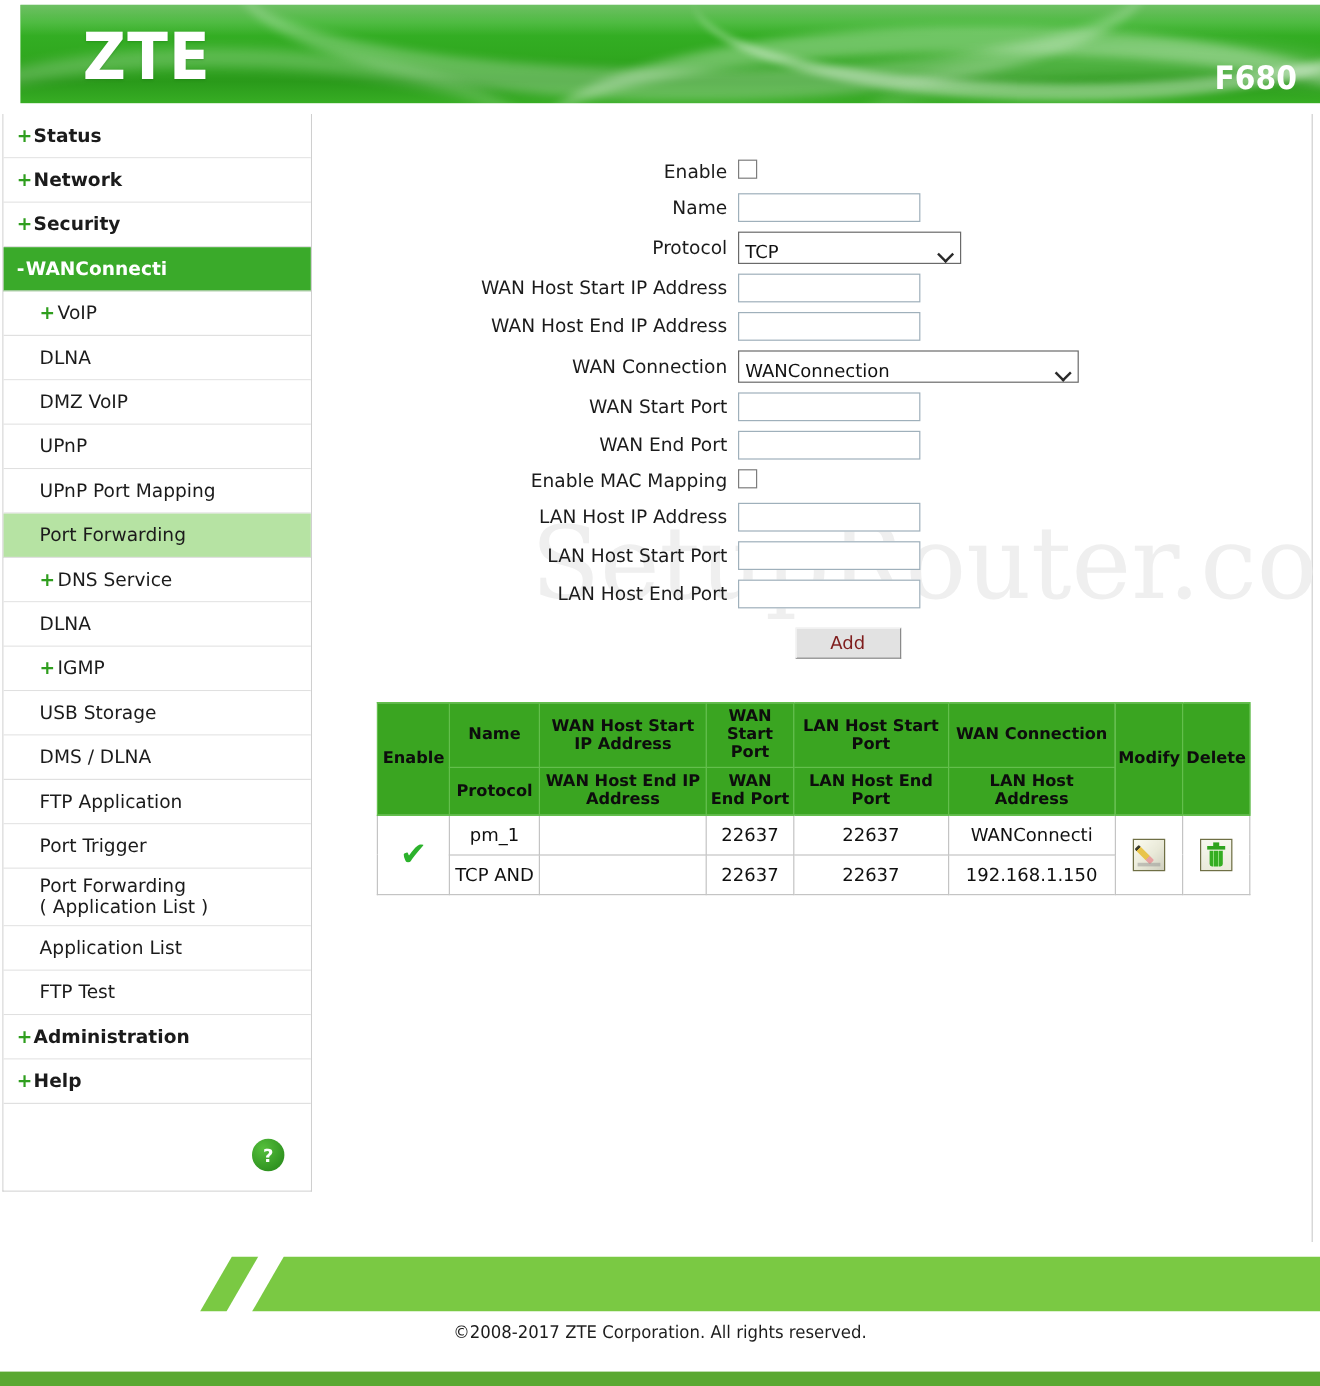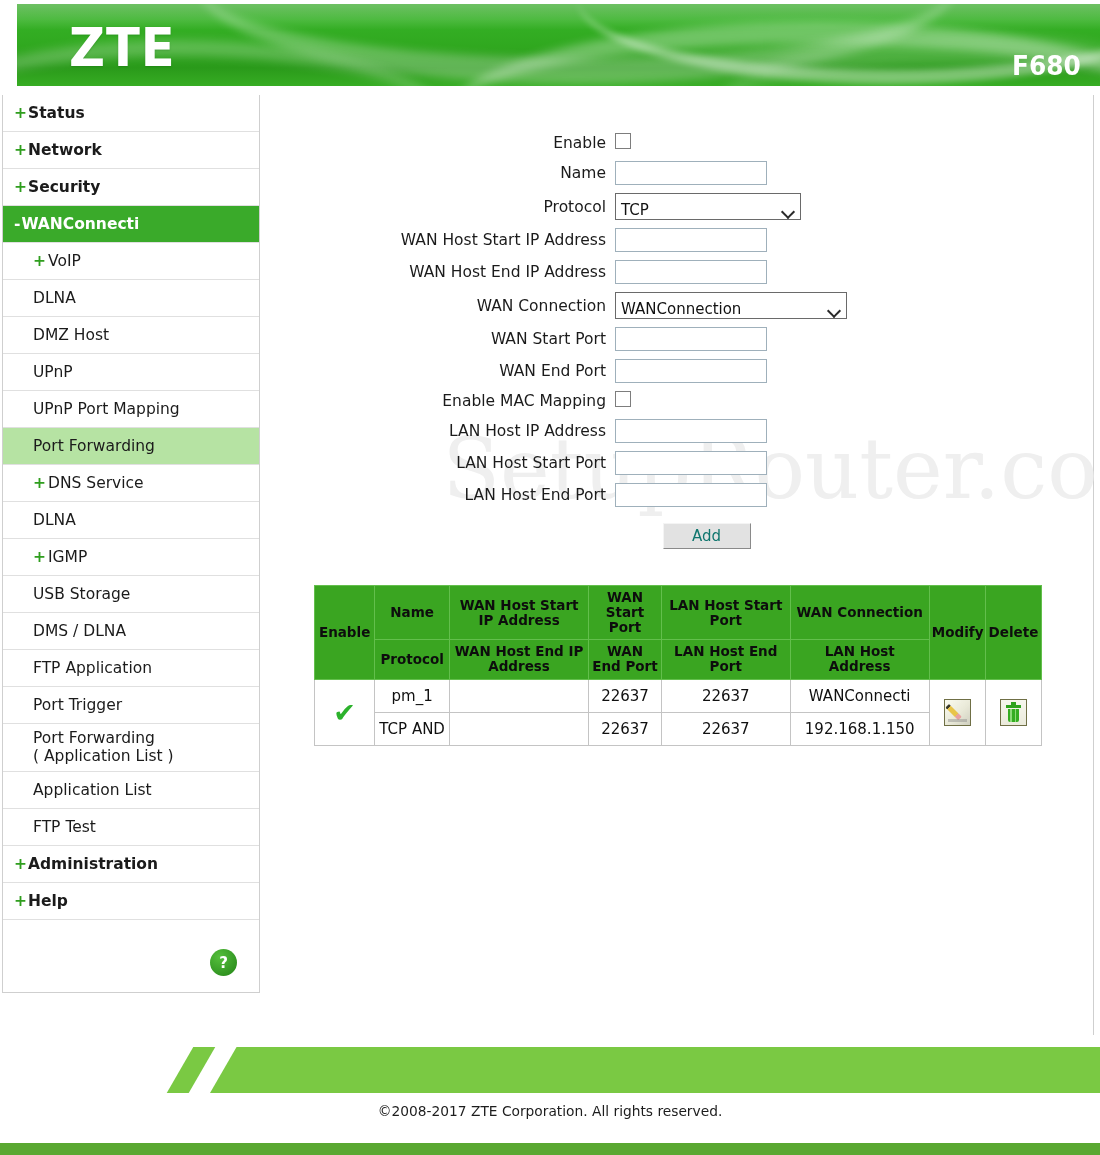--- a/index.html
+++ b/index.html
@@ -245,21 +245,21 @@
     background: #ffffff;
     font-size: 15px;
     display: flex;
     align-items: flex-end;
     padding: 0 4px 0 5px;
     justify-content: space-between;
     cursor: pointer;
     color: #111111;
   }
   .sel-protocol { width: 186px; }
-  .sel-wanconn  { width: 232px; }
+  .sel-wanconn  { width: 284px; }
   .chev {
     width: 14px; height: 14px;
     position: relative;
     margin-left: 6px;
     flex: 0 0 14px;
   }
   .chev::before {
     content: "";
     position: absolute;
     left: 1px; top: 2px;
@@ -275,21 +275,21 @@
     padding-left: 58px;
   }
   .btn-add {
     width: 88px; height: 26px;
     background: #e2e2e2;
     border: 1px solid #8a8a8a;
     border-top-color: #f4f4f4;
     border-left-color: #f4f4f4;
     font-size: 15px;
     font-family: "DejaVu Sans", "Liberation Sans", sans-serif;
-    color: #0f766e;
+    color: #7f1d1d;
     cursor: pointer;
     padding: 0;
   }
 
   
   .table-wrap {
     position: relative;
     z-index: 2;
     margin-top: 36px;
     padding-left: 52px;
@@ -462,21 +462,21 @@
           <span>WANConnecti</span>
         </div>
         <div class="nav-item nav-sub">
           <span class="sign">+</span>
           <span>VoIP</span>
         </div>
         <div class="nav-item nav-sub">
           <span>DLNA</span>
         </div>
         <div class="nav-item nav-sub">
-          <span>DMZ Host</span>
+          <span>DMZ VoIP</span>
         </div>
         <div class="nav-item nav-sub">
           <span>UPnP</span>
         </div>
         <div class="nav-item nav-sub">
           <span>UPnP Port Mapping</span>
         </div>
         <div class="nav-item nav-sub highlight">
           <span>Port Forwarding</span>
         </div>

